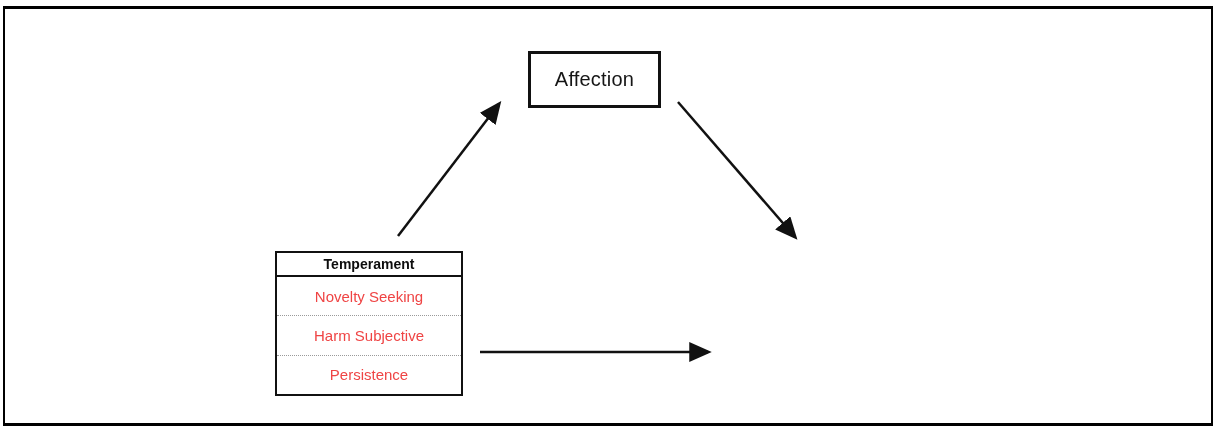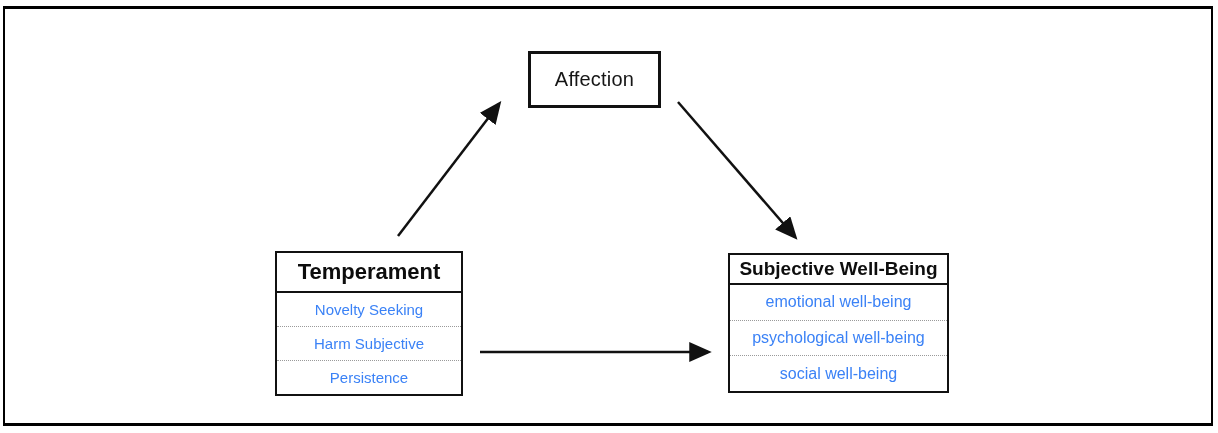--- a/index.html
+++ b/index.html
@@ -69,28 +69,28 @@
     height: 140px;
   }
   .table-header {
     display: flex;
     align-items: center;
     justify-content: center;
     font-weight: bold;
     border-bottom: 2px solid #111111;
     color: #0d0d0d;
   }
-  .predictor-box .table-header { height: 40px; font-size: 22px; }
+  .predictor-box .table-header { height: 24px; font-size: 14px; }
   .outcome-box  .table-header { height: 30px; font-size: 19px; }
   .table-row {
     flex: 1;
     display: flex;
     align-items: center;
     justify-content: center;
-    color: #3b82f6;
+    color: #ef4444;
   }
   .predictor-box .table-row { font-size: 15px; }
   .outcome-box  .table-row { font-size: 16px; }
   .table-row + .table-row {
     border-top: 1px dotted #9a9a9a;
   }
 </style>
 </head>
 <body>
 
@@ -113,20 +113,14 @@
     <span>Affection</span>
   </div>
 
   <div class="box table-box predictor-box">
     <div class="table-header">Temperament</div>
     <div class="table-row">Novelty Seeking</div>
     <div class="table-row">Harm Subjective</div>
     <div class="table-row">Persistence</div>
   </div>
 
-  <div class="box table-box outcome-box">
-    <div class="table-header">Subjective Well-Being</div>
-    <div class="table-row">emotional well-being</div>
-    <div class="table-row">psychological well-being</div>
-    <div class="table-row">social well-being</div>
-  </div>
 
 </div>
 
 </body></html>

